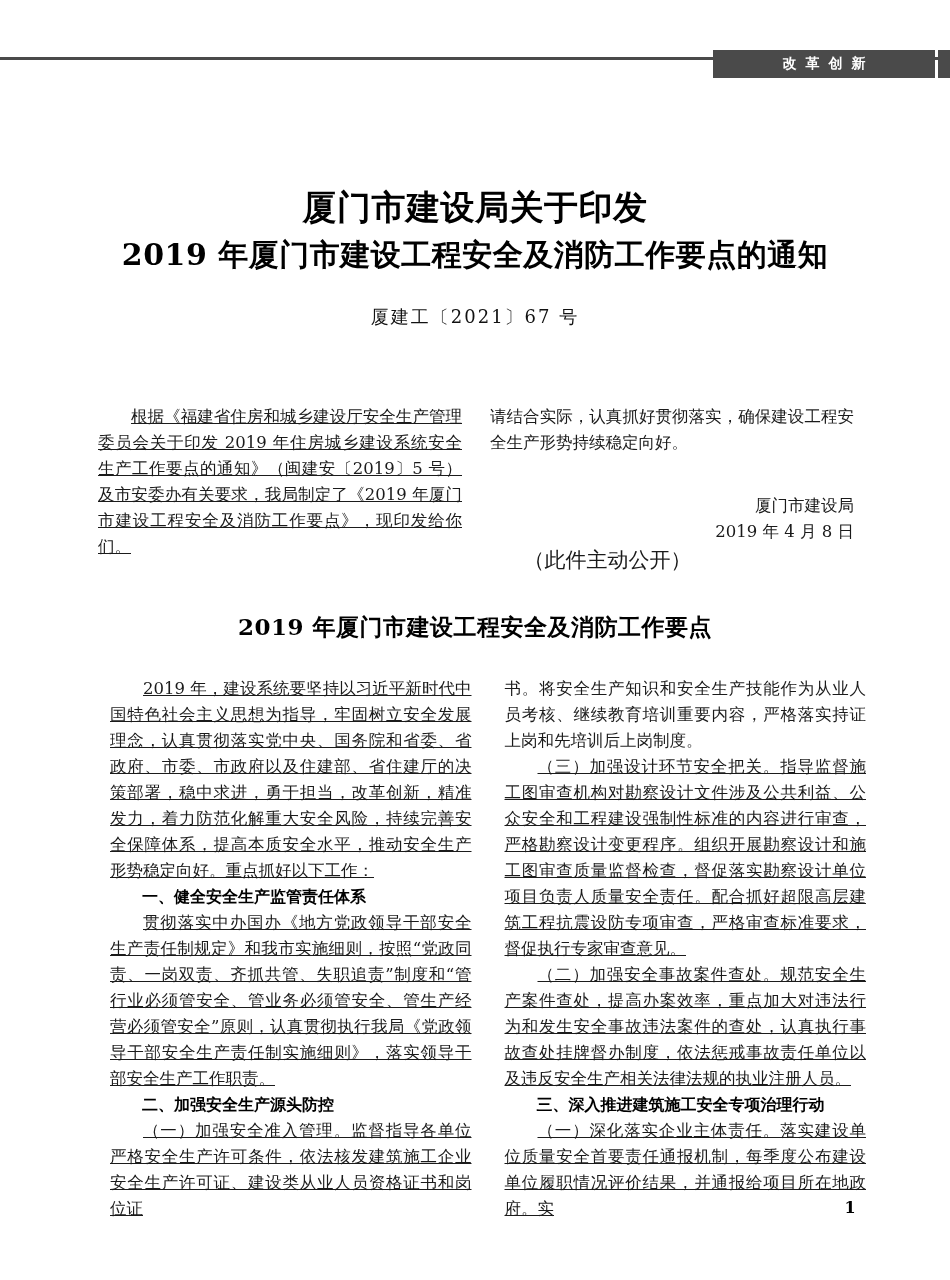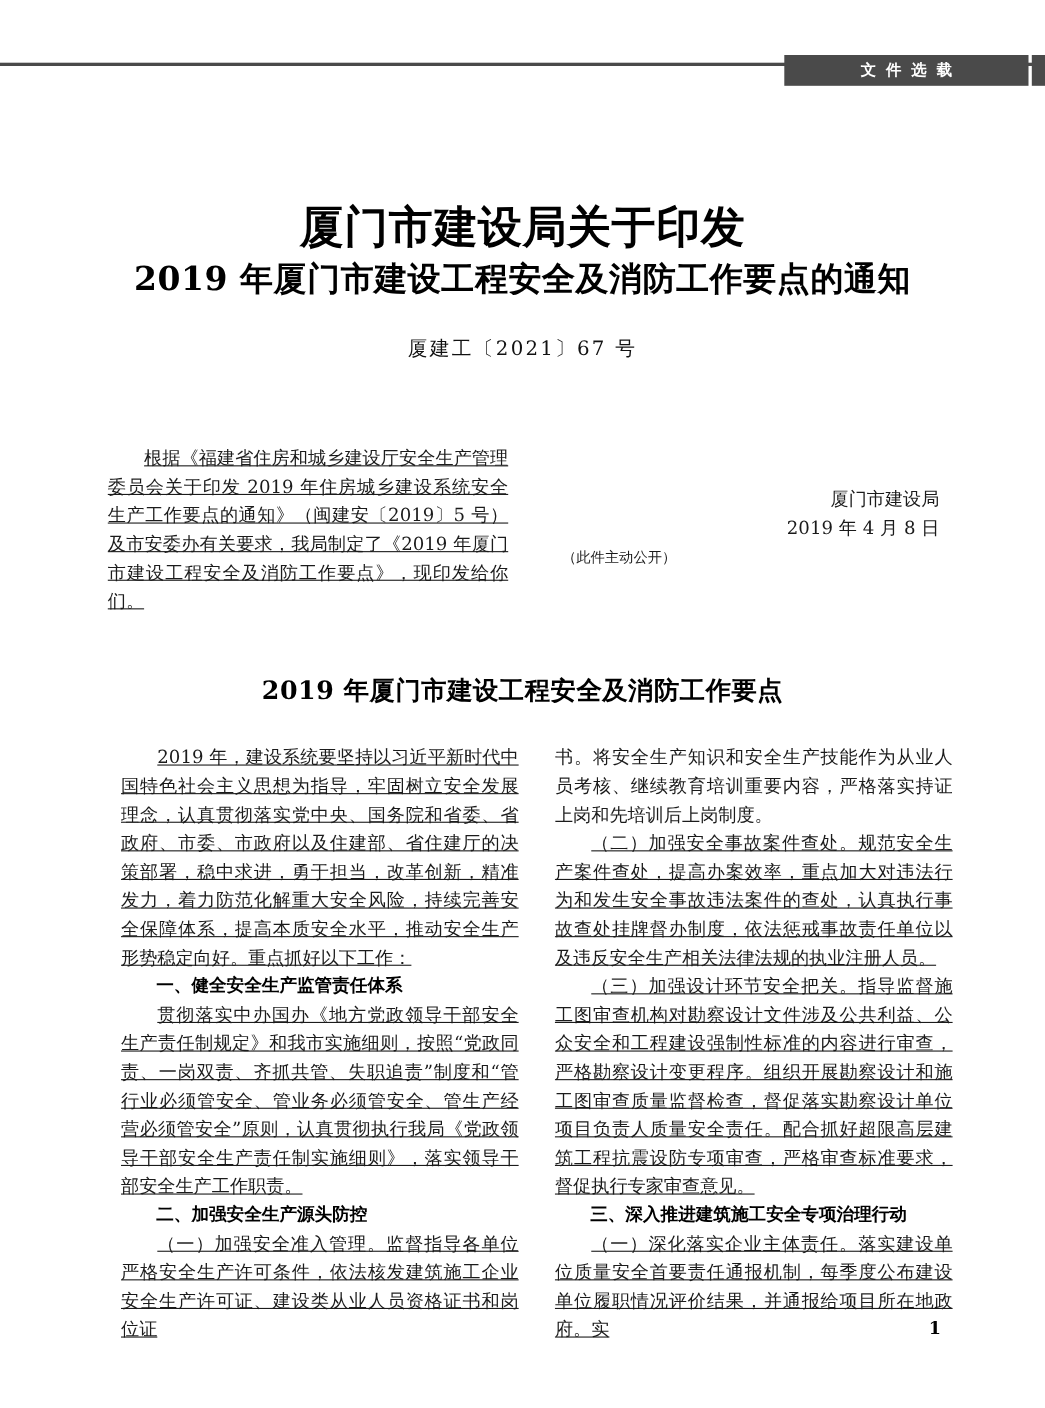--- a/index.html
+++ b/index.html
@@ -67,21 +67,21 @@
     width: 830px;
     text-align: center;
   }
   .title-line {
     font-family: "DejaVu Serif", "Liberation Serif", serif;
     font-weight: bold;
     color: #000;
     letter-spacing: 0.5px;
   }
   .title-line-1 {
-    font-size: 40px;
+    font-size: 34px;
     line-height: 44px;
   }
   .title-line-2 {
     font-size: 30px;
     line-height: 52px;
   }
   #doc-number {
     position: absolute;
     left: 60px;
     top: 305px;
@@ -120,21 +120,21 @@
   .sign-block {
     margin-top: 37px;
     text-align: right;
     font-size: 16.5px;
     line-height: 26px;
   }
   .public-note {
     margin-top: 2px;
     text-align: left;
     text-indent: 1.6em;
-    font-size: 13px;
+    font-size: 21px;
     line-height: 26px;
   }
 
   
   #section-heading {
     position: absolute;
     left: 60px;
     top: 612px;
     width: 830px;
     text-align: center;
@@ -179,55 +179,56 @@
     font-weight: bold;
     font-size: 16px;
     color: #000;
   }
 </style>
 </head>
 <body>
 
 <div id="running-header">
   <div class="header-rule"></div>
-  <div class="header-tab">文件选载</div>
+  <div class="header-tab">改革创新</div>
   <div class="header-tab-end"></div>
 </div>
 
 <div id="doc-title-block">
   <div class="title-line title-line-1">厦门市建设局关于印发</div>
   <div class="title-line title-line-2">2019 年厦门市建设工程安全及消防工作要点的通知</div>
 </div>
 <div id="doc-number">厦建工〔2021〕67 号</div>
 
 <div id="intro-columns">
   <div class="intro-col">
     <p class="body-p indent2">根据《福建省住房和城乡建设厅安全生产管理委员会关于印发 2019 年住房城乡建设系统安全生产工作要点的通知》（闽建安〔2019〕5 号）及市安委办有关要求，我局制定了《2019 年厦门市建设工程安全及消防工作要点》，现印发给你们。</p>
   </div>
   <div class="intro-col">
+    <p class="body-p">请结合实际，认真抓好贯彻落实，确保建设工程安全生产形势持续稳定向好。</p>
     <div class="sign-block">
       <div>厦门市建设局</div>
       <div>2019 年 4 月 8 日</div>
     </div>
     <div class="public-note">（此件主动公开）</div>
   </div>
 </div>
 
 <div id="section-heading">2019 年厦门市建设工程安全及消防工作要点</div>
 
 <div id="main-columns">
   <div class="main-col">
     <p class="body-p indent2">2019 年，建设系统要坚持以习近平新时代中国特色社会主义思想为指导，牢固树立安全发展理念，认真贯彻落实党中央、国务院和省委、省政府、市委、市政府以及住建部、省住建厅的决策部署，稳中求进，勇于担当，改革创新，精准发力，着力防范化解重大安全风险，持续完善安全保障体系，提高本质安全水平，推动安全生产形势稳定向好。重点抓好以下工作：</p>
     <p class="sub-heading">一、健全安全生产监管责任体系</p>
     <p class="body-p indent2">贯彻落实中办国办《地方党政领导干部安全生产责任制规定》和我市实施细则，按照“党政同责、一岗双责、齐抓共管、失职追责”制度和“管行业必须管安全、管业务必须管安全、管生产经营必须管安全”原则，认真贯彻执行我局《党政领导干部安全生产责任制实施细则》，落实领导干部安全生产工作职责。</p>
     <p class="sub-heading">二、加强安全生产源头防控</p>
     <p class="body-p indent2">（一）加强安全准入管理。监督指导各单位严格安全生产许可条件，依法核发建筑施工企业安全生产许可证、建设类从业人员资格证书和岗位证</p>
   </div>
   <div class="main-col">
     <p class="body-p">书。将安全生产知识和安全生产技能作为从业人员考核、继续教育培训重要内容，严格落实持证上岗和先培训后上岗制度。</p>
+    <p class="body-p indent2">（三）加强设计环节安全把关。指导监督施工图审查机构对勘察设计文件涉及公共利益、公众安全和工程建设强制性标准的内容进行审查，严格勘察设计变更程序。组织开展勘察设计和施工图审查质量监督检查，督促落实勘察设计单位项目负责人质量安全责任。配合抓好超限高层建筑工程抗震设防专项审查，严格审查标准要求，督促执行专家审查意见。</p>
     <p class="body-p indent2">（二）加强安全事故案件查处。规范安全生产案件查处，提高办案效率，重点加大对违法行为和发生安全事故违法案件的查处，认真执行事故查处挂牌督办制度，依法惩戒事故责任单位以及违反安全生产相关法律法规的执业注册人员。</p>
-    <p class="body-p indent2">（三）加强设计环节安全把关。指导监督施工图审查机构对勘察设计文件涉及公共利益、公众安全和工程建设强制性标准的内容进行审查，严格勘察设计变更程序。组织开展勘察设计和施工图审查质量监督检查，督促落实勘察设计单位项目负责人质量安全责任。配合抓好超限高层建筑工程抗震设防专项审查，严格审查标准要求，督促执行专家审查意见。</p>
     <p class="sub-heading">三、深入推进建筑施工安全专项治理行动</p>
     <p class="body-p indent2">（一）深化落实企业主体责任。落实建设单位质量安全首要责任通报机制，每季度公布建设单位履职情况评价结果，并通报给项目所在地政府。实</p>
   </div>
 </div>
 
 <div id="page-number">1</div>
 
 </body></html>

